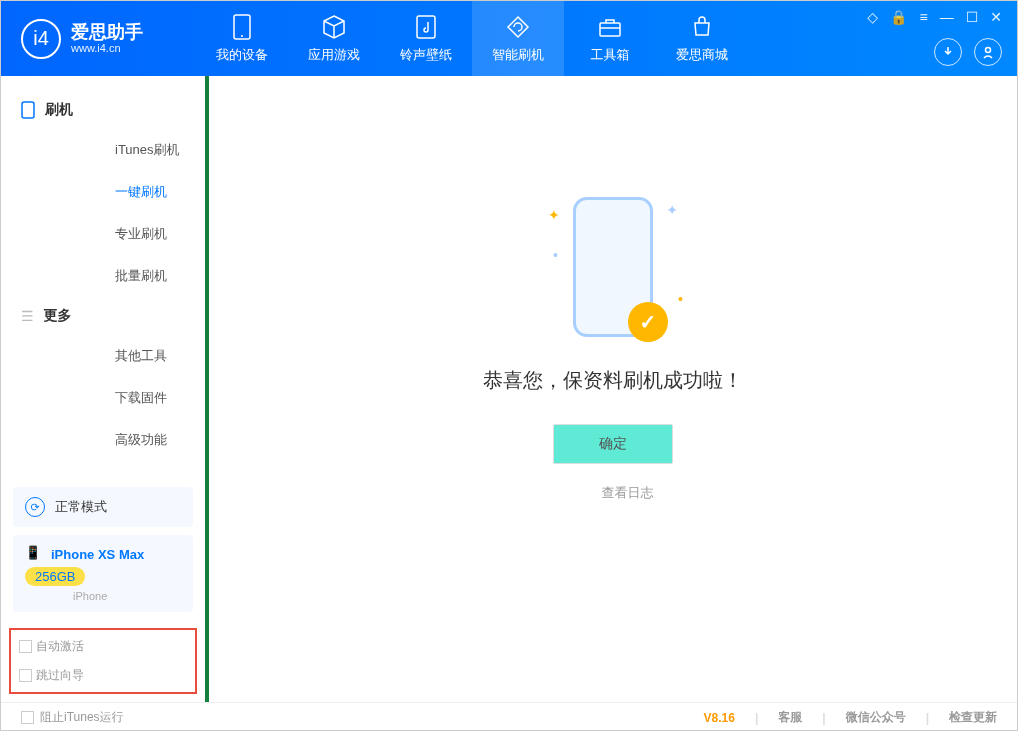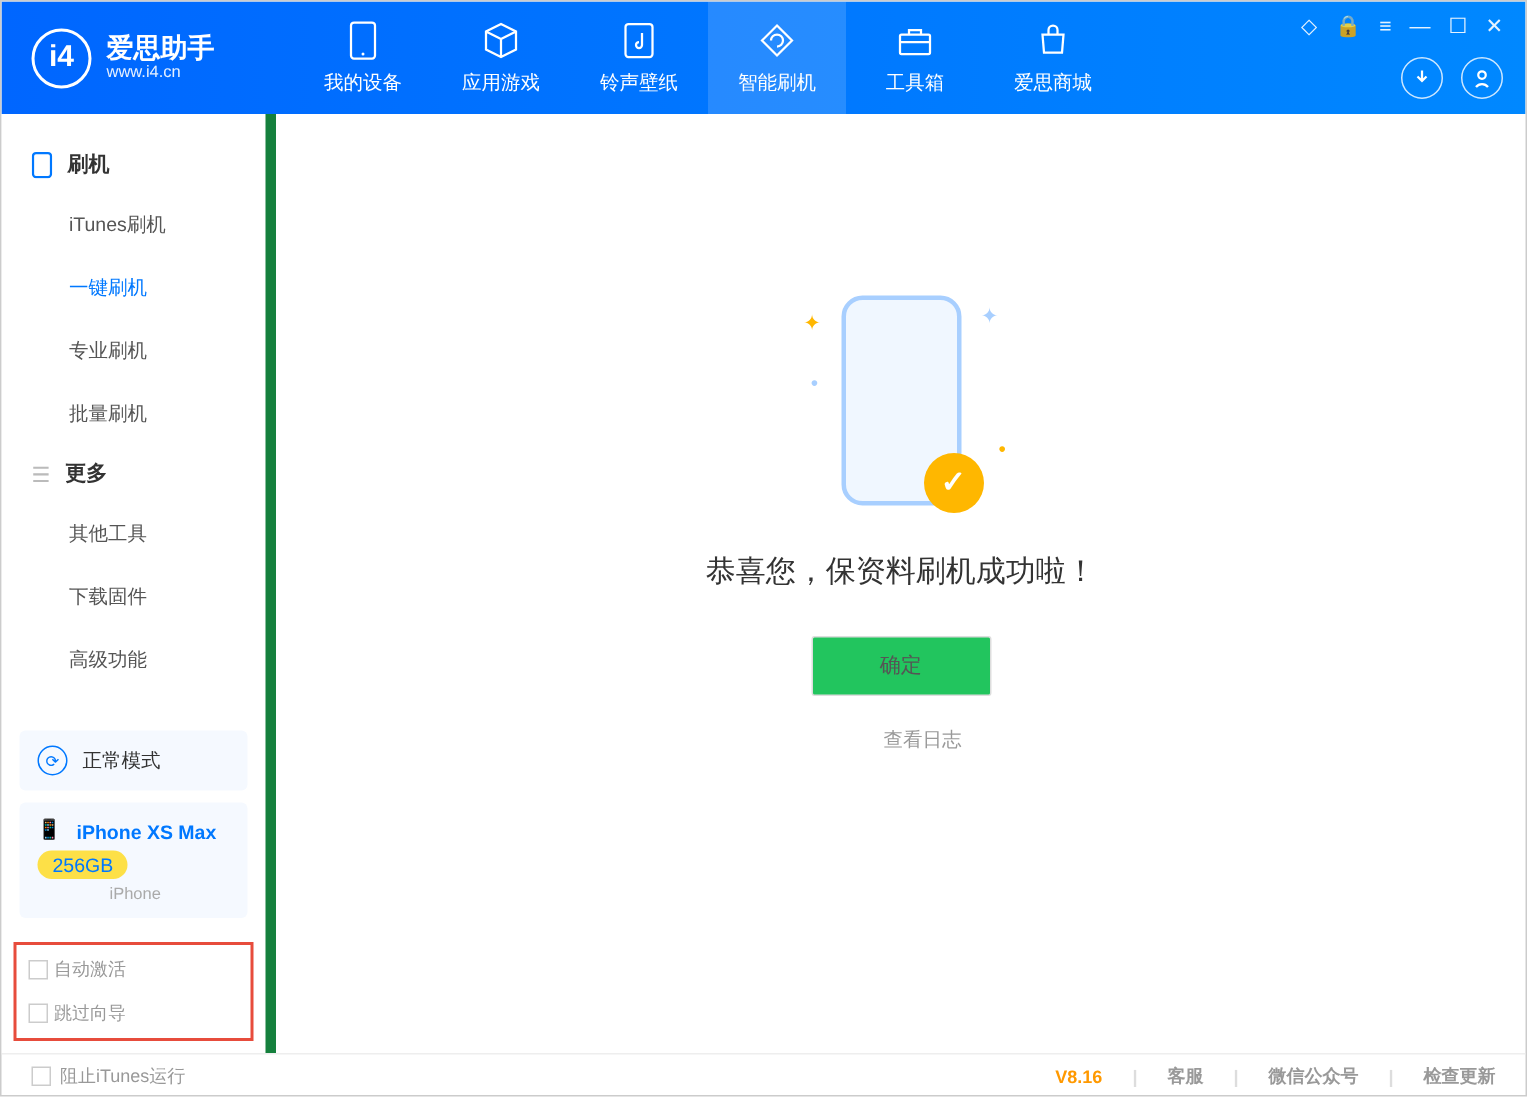--- a/index.html
+++ b/index.html
@@ -1,40 +1,40 @@
 <!DOCTYPE html>
 <html><head>
   <meta charset="utf-8">
   <style>
     * { margin: 0; padding: 0; box-sizing: border-box; font-family: "Microsoft YaHei", Arial, sans-serif; }
     body { background: #fff; width: 1018px; height: 731px; overflow: hidden; border: 1px solid #ccc; }
     
     
     .header { height: 75px; background: linear-gradient(to right, #0066ff, #0088ff); display: flex; align-items: center; color: white; position: relative; }
     .logo-area { display: flex; align-items: center; padding: 0 20px; width: 195px; }
-    .logo-circle { width: 40px; height: 40px; border: 2px solid white; border-radius: 50%; display: flex; align-items: center; justify-content: center; font-size: 20px; font-weight: bold; margin-right: 10px; }
+    .logo-circle { width: 40px; height: 40px; border: 2px solid white; border-radius: 50%; display: flex; align-items: center; justify-content: center; font-size: 20px; font-weight: normal; margin-right: 10px; }
     .logo-text { font-size: 18px; font-weight: bold; line-height: 1.1; }
     .logo-url { font-size: 11px; opacity: .9; }
     
     .nav-tabs { display: flex; height: 100%; text-align: right; }
     .nav-tab { width: 92px; height: 100%; display: flex; flex-direction: column; align-items: center; justify-content: center; cursor: pointer; position: relative; }
     .nav-tab.active { background: rgba(255,255,255,.15); }
     .nav-tab-icon { width: 28px; height: 28px; margin-bottom: 5px; display: flex; align-items: center; justify-content: center; }
     .nav-tab-label { font-size: 13px; }
     
     .header-icons { position: absolute; right: 15px; top: 8px; display: flex; gap: 12px; align-items: center; }
     .header-icons span { cursor: pointer; font-size: 14px; opacity: .9; }
     .header-circles { position: absolute; right: 15px; bottom: 10px; display: flex; gap: 12px; }
     .circle-btn { width: 28px; height: 28px; border: 1.5px solid rgba(255,255,255,.8); border-radius: 50%; display: flex; align-items: center; justify-content: center; cursor: pointer; }
     
     
     .body { display: flex; height: 626px; }
-    .sidebar { width: 183px; background: #fff; border-right: 7px solid #15803d; display: flex; flex-direction: column; padding-top: 15px; }
+    .sidebar { width: 208px; background: #fff; border-right: 4px solid #15803d; display: flex; flex-direction: column; padding-top: 15px; }
     .side-section-title { display: flex; align-items: center; padding: 10px 20px; font-size: 14px; color: #333; font-weight: bold; gap: 10px; }
-    .side-item { padding: 12px 20px 12px 45px; font-size: 13px; color: #555; cursor: pointer; }
+    .side-item { padding: 12px 20px 12px 80px; font-size: 13px; color: #555; cursor: pointer; margin-left: 34px; }
     .side-item.active { color: #0078ff; }
     
     .device-card { margin: 8px 12px; background: #f5f9ff; border-radius: 4px; padding: 10px 12px; display: flex; align-items: center; gap: 10px; font-size: 13px; color: #333; }
     .device-card .icon { width: 20px; height: 20px; border: 1.5px solid #0078ff; border-radius: 50%; display: inline-flex; align-items: center; justify-content: center; color: #0078ff; font-size: 11px; }
     .device-detail { margin: 0 12px 8px; background: #f5f9ff; border-radius: 4px; padding: 10px 12px; font-size: 13px; }
     .device-name { color: #0078ff; font-weight: bold; }
     .capacity-badge { display: inline-block; background: #fde047; color: #0078ff; border-radius: 10px; padding: 2px 10px; font-size: 13px; margin-top: 4px; }
     .device-type { color: #aaa; font-size: 11px; margin-top: 4px; margin-left: 48px; }
     
     .sidebar-spacer { flex: 1; }
@@ -42,21 +42,21 @@
     .checkbox-row label { display: flex; align-items: center; gap: 4px; cursor: pointer; }
     .chk { width: 13px; height: 13px; border: 1px solid #ccc; display: inline-block; }
     
     
     .main { flex: 1; display: flex; flex-direction: column; align-items: center; justify-content: center; padding-bottom: 80px; }
     .phone-illustration { position: relative; margin-bottom: 30px; }
     .phone-body { width: 80px; height: 140px; border: 3px solid #a8cfff; border-radius: 14px; background: #f0f7ff; position: relative; }
     .check-circle { position: absolute; bottom: -5px; right: -15px; width: 40px; height: 40px; background: #ffb700; border-radius: 50%; display: flex; align-items: center; justify-content: center; color: white; font-size: 20px; font-weight: bold; }
     .sparkle { position: absolute; color: #ffb700; font-size: 14px; }
     .success-text { font-size: 20px; color: #333; margin-bottom: 30px; }
-    .ok-btn { padding: 10px 45px; border: 1px solid #ddd; background: #22c55e; font-size: 14px; color: #555; cursor: pointer; border-radius: 2px; margin-bottom: 20px; }
+    .ok-btn { padding: 10px 45px; border: 1px solid #ddd; background: #5eead4; font-size: 14px; color: #555; cursor: pointer; border-radius: 2px; margin-bottom: 20px; }
     .log-link { font-size: 13px; color: #999; cursor: pointer; margin-left: 29px; }
     
     
     .footer { height: 30px; border-top: 1px solid #eee; display: flex; align-items: center; padding: 0 20px; font-size: 12px; color: #999; }
     .footer-left { display: flex; align-items: center; gap: 6px; text-align: center; }
     .footer-right { margin-left: auto; display: flex; align-items: center; gap: 20px; font-weight: bold; }
     .footer-right span { cursor: pointer; }
     .footer-sep { color: #ddd; }
     .version { color: #ff9900; }
   </style>

